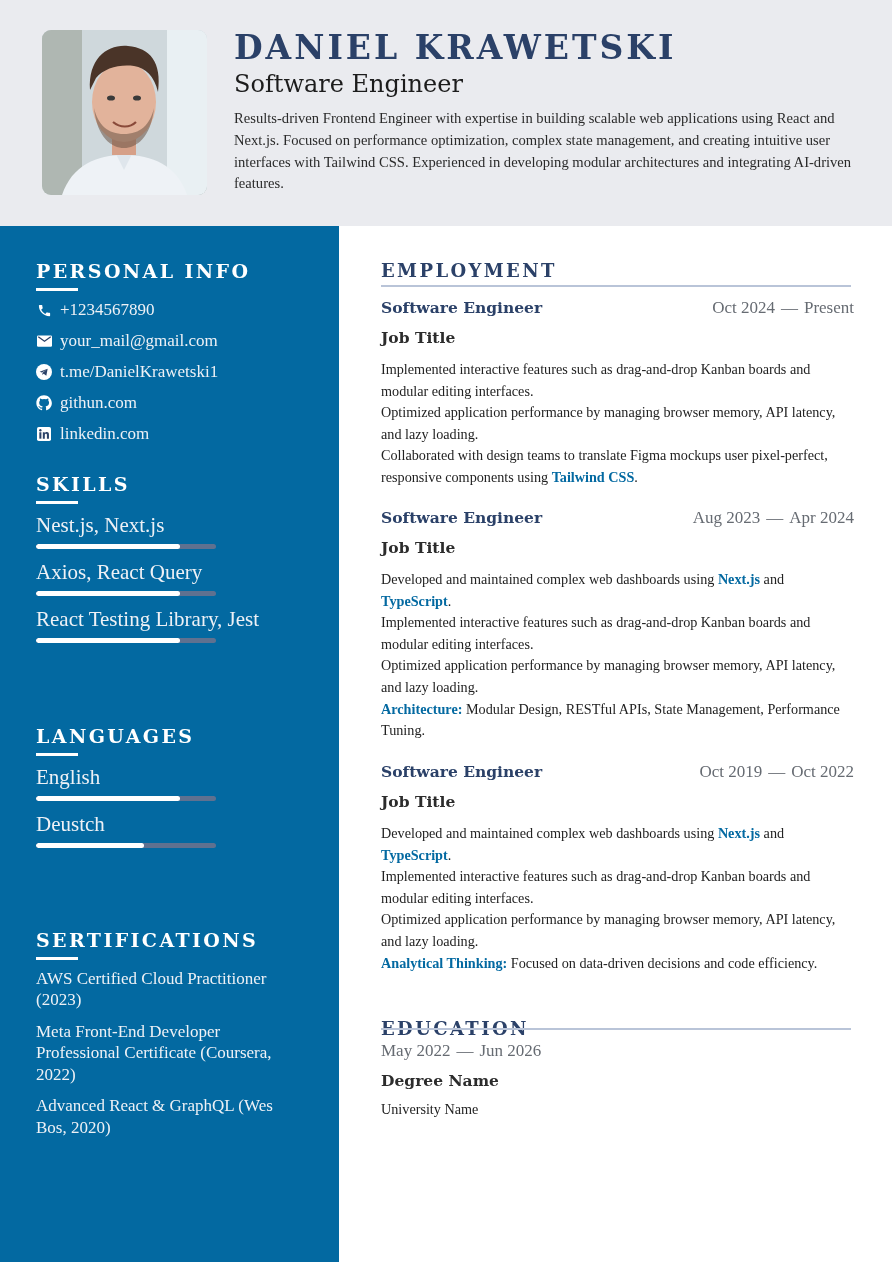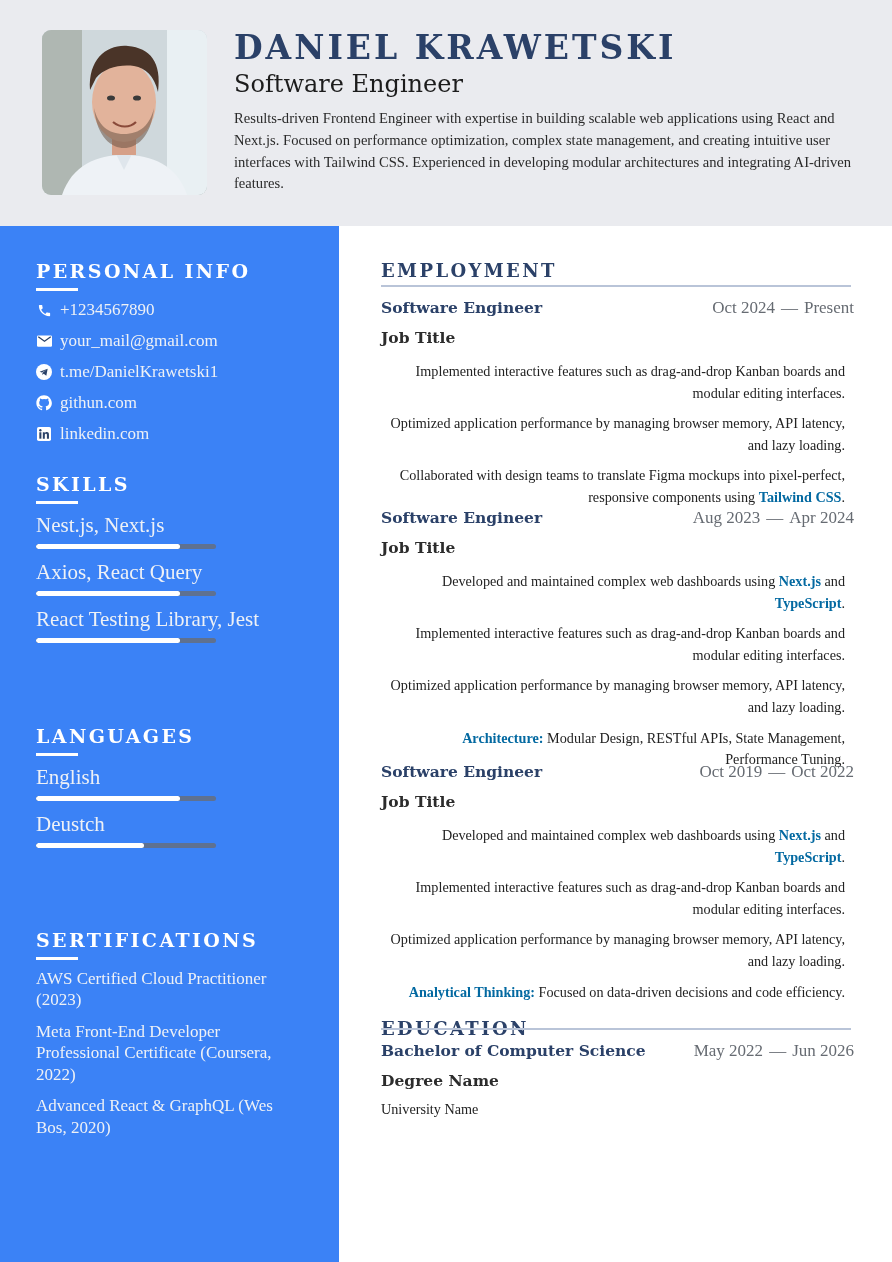--- a/index.html
+++ b/index.html
@@ -10,21 +10,21 @@
   .header { position: absolute; left: 0; top: 0; width: 892px; height: 226px; background: #eaebef; }
   .photo { position: absolute; left: 42px; top: 30px; width: 165px; height: 165px; border-radius: 9px; overflow: hidden;
            background: linear-gradient(135deg, #b9c3c9 0%, #e6ecef 45%, #9aa59a 100%); }
   .photo svg { display: block; }
   .name { position: absolute; left: 234px; top: 30px; font-family: "DejaVu Serif", serif; font-weight: bold; font-size: 33px;
           letter-spacing: 3px; color: #2b4168; white-space: nowrap; line-height: 1.1; }
   .role { position: absolute; left: 234px; top: 70px; font-family: "DejaVu Serif", serif; font-size: 24px; color: #1c1c1c; line-height: 1.2; white-space: nowrap; }
   .summary { position: absolute; left: 234px; top: 108px; width: 625px; font-size: 14.6px; line-height: 21.8px; color: #2a2a2a; }
 
   
-  .sidebar { position: absolute; left: 0; top: 226px; width: 339px; height: 1036px; background: #3b82f6; color: #ffffff; }
+  .sidebar { position: absolute; left: 0; top: 226px; width: 339px; height: 1036px; background: #0369a1; color: #ffffff; }
   .s-section { position: absolute; left: 36px; width: 290px; }
   .s-title { font-family: "DejaVu Serif", serif; font-weight: bold; font-size: 19px; letter-spacing: 2.4px; color: #ffffff; white-space: nowrap; line-height: 1.2; }
   .s-underline { width: 42px; height: 3px; background: #ffffff; margin-top: 5px; }
   .contact { display: flex; align-items: center; height: 31px; font-size: 17px; color: #eef1f6; white-space: nowrap; }
   .contact .ic { width: 16px; height: 16px; margin-right: 8px; display: inline-flex; align-items: center; justify-content: center; }
   .skill-label { font-size: 21px; color: #eef1f6; line-height: 22px; white-space: nowrap; }
   .bar { width: 180px; height: 5px; border-radius: 3px; background: #5f7190; margin-top: 8px; position: relative; overflow: hidden; }
   .bar-fill { position: absolute; left: 0; top: 0; height: 5px; border-radius: 3px; background: #ffffff; }
   .cert { font-size: 17px; line-height: 21.5px; color: #eef1f6; margin-bottom: 10px; width: 270px; }
 
@@ -32,21 +32,21 @@
   .main { position: absolute; left: 381px; top: 226px; width: 473px; }
   .m-title { position: absolute; left: 0; font-family: "DejaVu Serif", serif; font-weight: bold; font-size: 18px; letter-spacing: 2.4px; color: #2b4168; white-space: nowrap; text-align: center; }
   .m-rule { position: absolute; left: 0; width: 470px; height: 2px; background: #b9c4d8; }
   .job { position: absolute; left: 0; width: 473px; }
   .job-head { display: flex; justify-content: space-between; align-items: baseline; height: 24px; }
   .company { font-family: "DejaVu Serif", serif; font-weight: bold; font-size: 15.5px; color: #2b4168; white-space: nowrap; }
   .dates { font-size: 17px; color: #666b72; white-space: nowrap; }
   .dates .dash { margin: 0 6px; }
   .job-title { font-family: "DejaVu Serif", serif; font-weight: bold; font-size: 15.5px; color: #2c2c2c; margin-top: 6px; height: 24px; }
   .desc { margin-top: 7px; font-size: 14.2px; line-height: 21.6px; color: #222; }
-  .desc p { margin: 9px; text-align: right; }
+  .desc p { margin: 0; }
   .desc b { color: #0369a1; }
   .uni { margin-top: 6px; font-size: 14.2px; color: #222; }
 </style>
 </head>
 <body>
 
 <div class="header">
   <div class="photo" title="Portrait photo of Daniel Krawetski">
     <svg width="165" height="165" viewBox="0 0 165 165">
       <rect x="0" y="0" width="165" height="165" fill="#cfd8dc"></rect>
@@ -184,21 +184,21 @@
 
   <div class="job" style="top:72px;">
     <div class="job-head">
       <span class="company">Software Engineer</span>
       <span class="dates"><span>Oct 2024</span><span class="dash">—</span><span>Present</span></span>
     </div>
     <div class="job-title">Job Title</div>
     <div class="desc">
       <p>Implemented interactive features such as drag-and-drop Kanban boards and modular editing interfaces.</p>
       <p>Optimized application performance by managing browser memory, API latency, and lazy loading.</p>
-      <p><span>Collaborated with design teams to translate Figma mockups into pixel-perfect, responsive components using </span><b>Tailwind CSS</b><span>.</span></p>
+      <p><span>Collaborated with design teams to translate Figma mockups user pixel-perfect, responsive components using </span><b>Tailwind CSS</b><span>.</span></p>
     </div>
   </div>
 
   <div class="job" style="top:282px;">
     <div class="job-head">
       <span class="company">Software Engineer</span>
       <span class="dates"><span>Aug 2023</span><span class="dash">—</span><span>Apr 2024</span></span>
     </div>
     <div class="job-title">Job Title</div>
     <div class="desc">
@@ -221,19 +221,18 @@
       <p>Optimized application performance by managing browser memory, API latency, and lazy loading.</p>
       <p><b>Analytical Thinking:</b><span> Focused on data-driven decisions and code efficiency.</span></p>
     </div>
   </div>
 
   <div class="m-title" style="top:792px;">EDUCATION</div>
   <div class="m-rule" style="top:802px;"></div>
 
   <div class="job" style="top:815px;">
     <div class="job-head">
-      <span class="company">Bachelor of Computer Science</span>
       <span class="dates"><span>May 2022</span><span class="dash">—</span><span>Jun 2026</span></span>
     </div>
     <div class="job-title">Degree Name</div>
     <div class="uni">University Name</div>
   </div>
 </div>
 
 </body></html>

